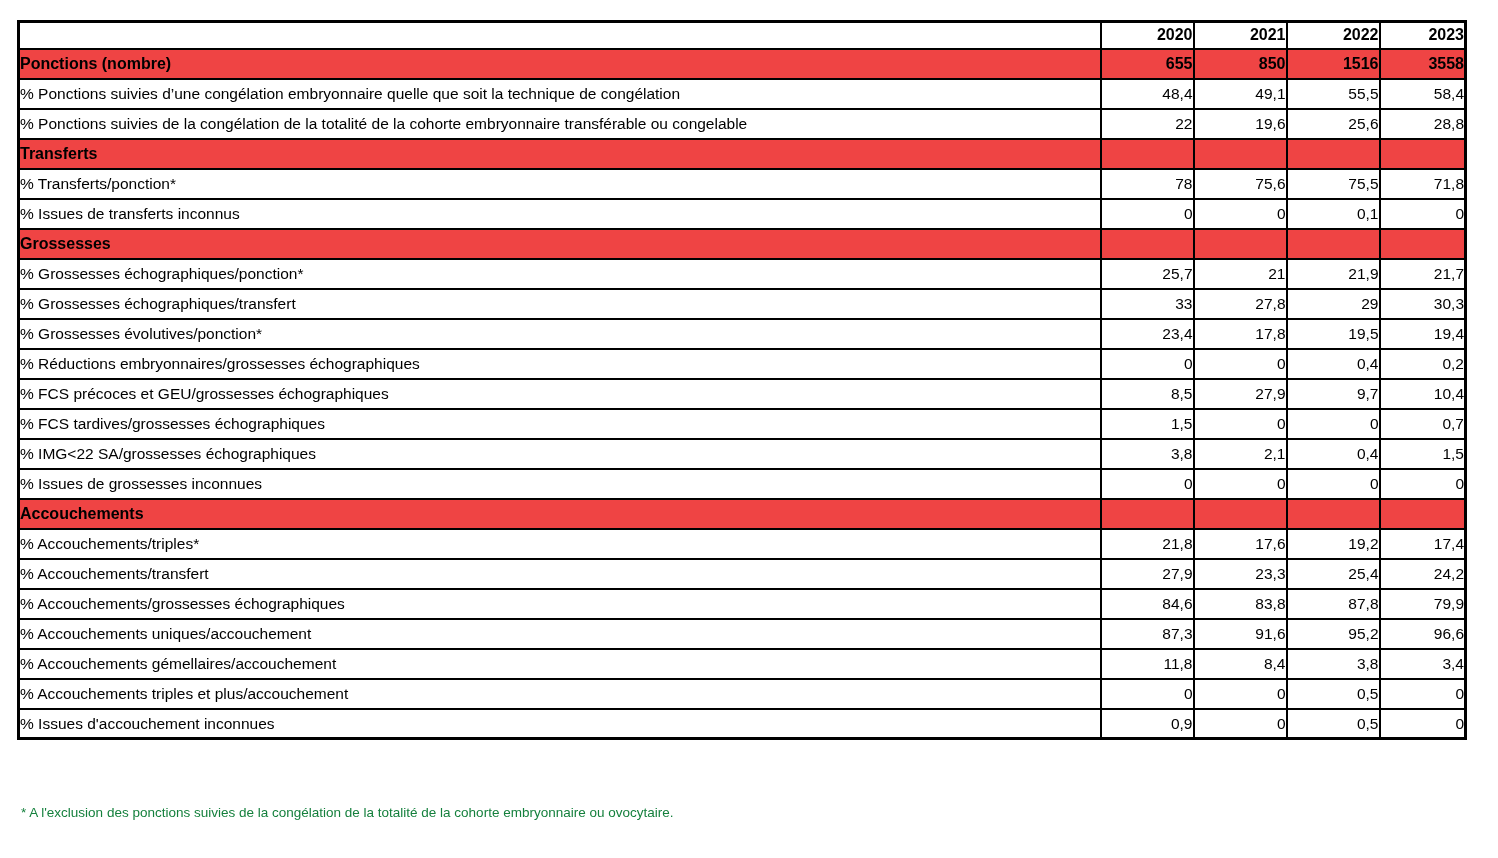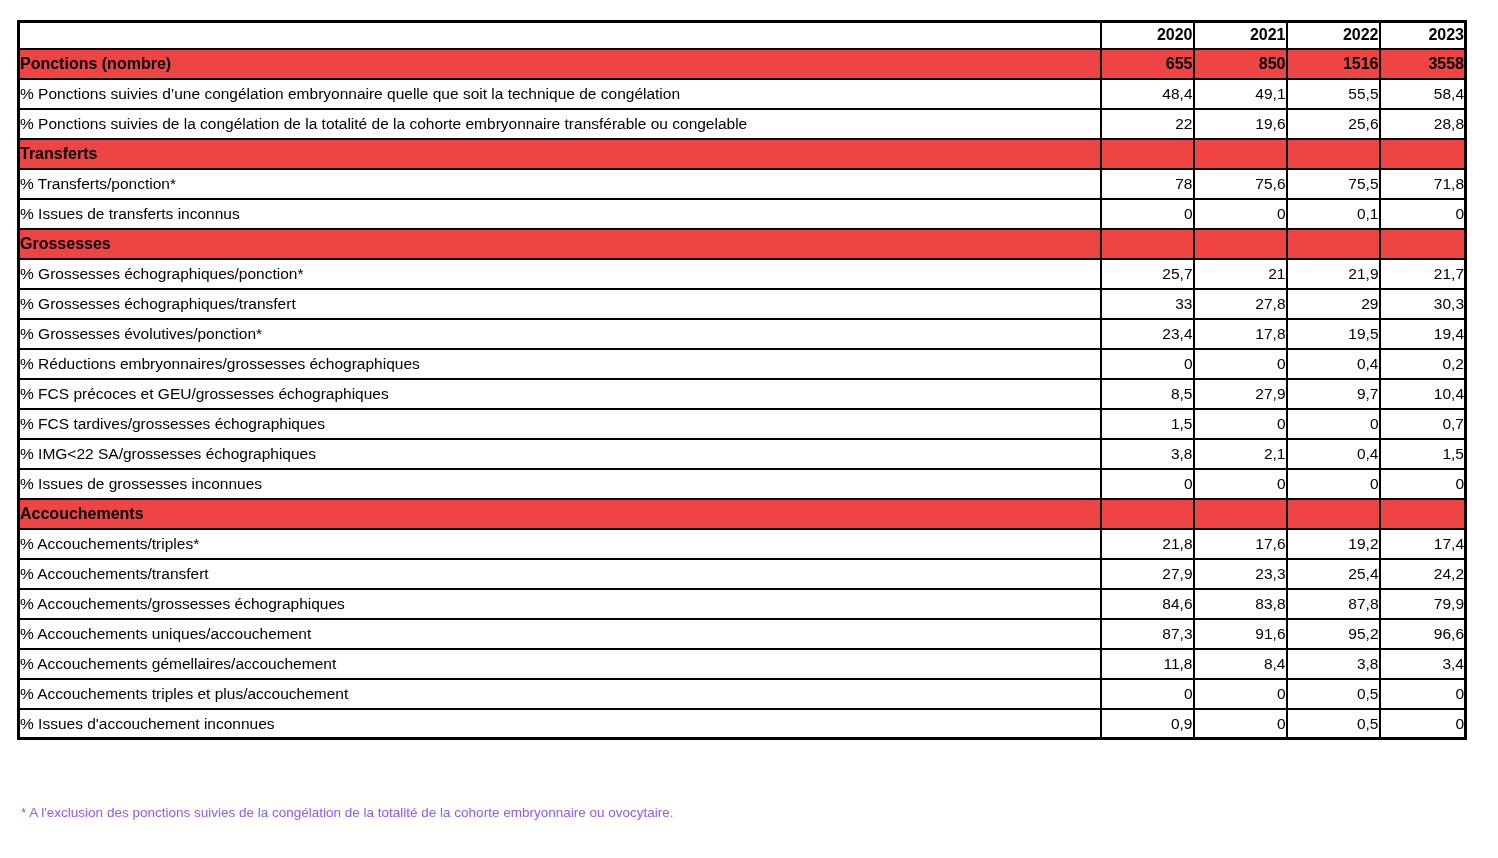--- a/index.html
+++ b/index.html
@@ -51,21 +51,21 @@
   tr.section td {
     background: #ef4444;
     font-weight: bold;
     font-size: 16px;
   }
   .footnote {
     position: absolute;
     left: 21px;
     top: 805px;
     font-size: 13.5px;
-    color: #8b5cf6;
+    color: #15803d;
   }
 </style>
 </head>
 <body>
 
 <div class="page">
 
   <table class="stats">
     <colgroup>
       <col style="width:1082px">

